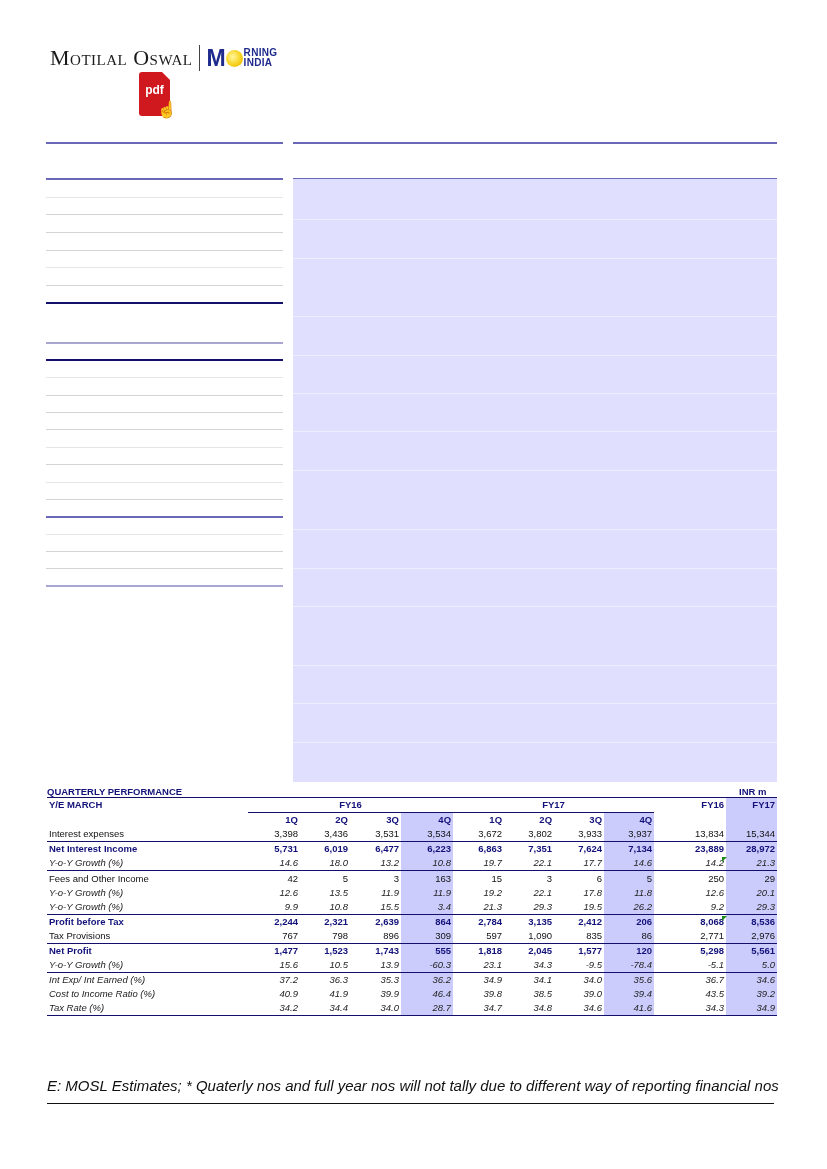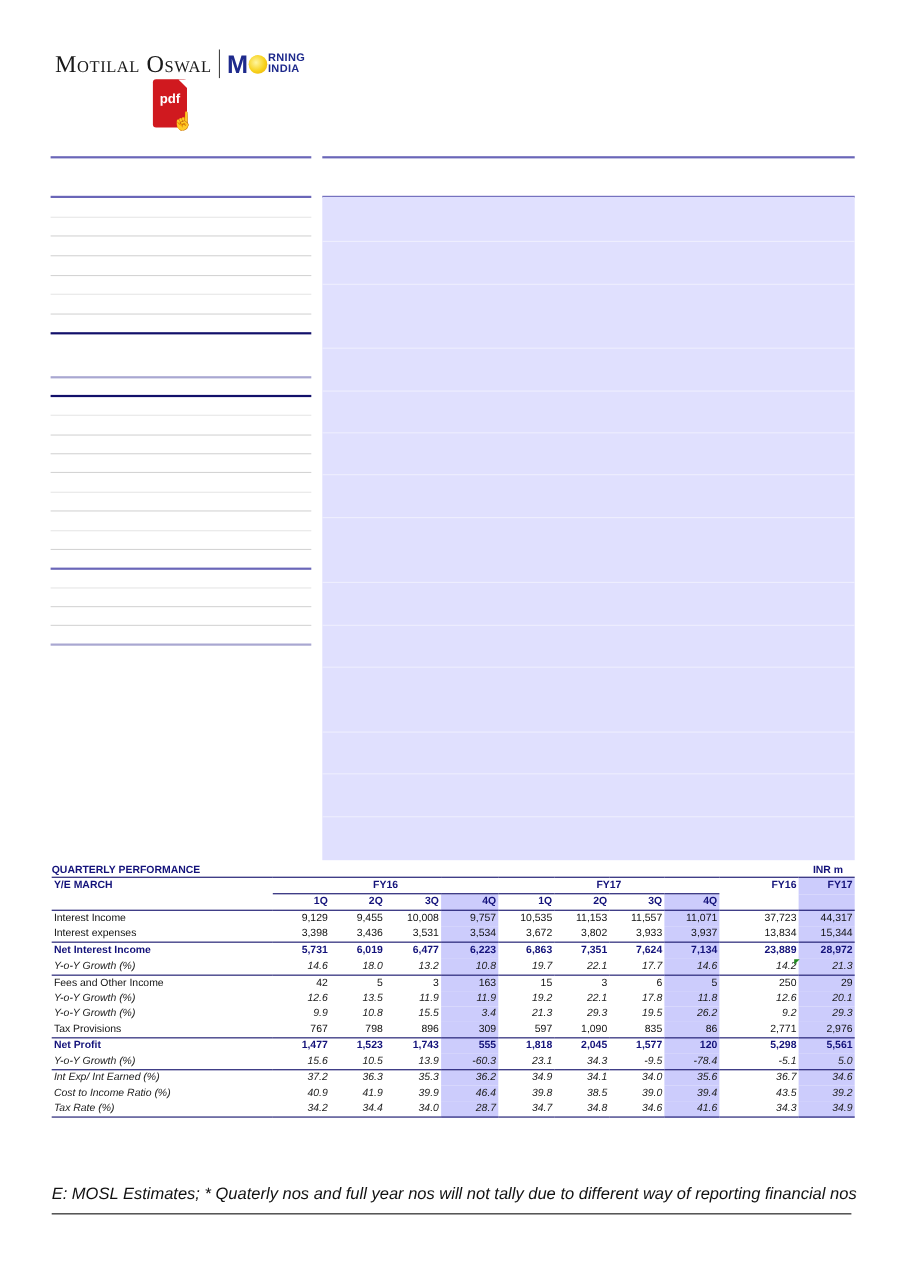--- a/index.html
+++ b/index.html
@@ -151,33 +151,20 @@
     <td class="q shade">4Q</td>
     <td class="q">1Q</td>
     <td class="q">2Q</td>
     <td class="q">3Q</td>
     <td class="q shade">4Q</td>
     <td></td>
     <td class="shade"></td>
   </tr>
   </tbody>
     <tbody id="qt-body">
-      <tr class="topline">
-        <td class="lbl">Interest Income</td>
-        <td class="">9,129</td>
-        <td class="">9,455</td>
-        <td class="">10,008</td>
-        <td class="shade">9,757</td>
-        <td class="">10,535</td>
-        <td class="">11,153</td>
-        <td class="">11,557</td>
-        <td class="shade">11,071</td>
-        <td class="">37,723</td>
-        <td class="shade">44,317</td>
-      </tr>
       <tr class="">
         <td class="lbl">Interest expenses</td>
         <td class="">3,398</td>
         <td class="">3,436</td>
         <td class="">3,531</td>
         <td class="shade">3,534</td>
         <td class="">3,672</td>
         <td class="">3,802</td>
         <td class="">3,933</td>
         <td class="shade">3,937</td>
@@ -242,20 +229,33 @@
         <td class="">10.8</td>
         <td class="">15.5</td>
         <td class="shade">3.4</td>
         <td class="">21.3</td>
         <td class="">29.3</td>
         <td class="">19.5</td>
         <td class="shade">26.2</td>
         <td class="">9.2</td>
         <td class="shade">29.3</td>
       </tr>
+      <tr class="bold topline">
+        <td class="lbl">Profit before Tax</td>
+        <td class="">2,244</td>
+        <td class="">2,321</td>
+        <td class="">2,639</td>
+        <td class="shade">864</td>
+        <td class="">2,784</td>
+        <td class="">3,135</td>
+        <td class="">2,412</td>
+        <td class="shade">206</td>
+        <td class="flag">8,068</td>
+        <td class="shade">8,536</td>
+      </tr>
       <tr class="">
         <td class="lbl">Tax Provisions</td>
         <td class="">767</td>
         <td class="">798</td>
         <td class="">896</td>
         <td class="shade">309</td>
         <td class="">597</td>
         <td class="">1,090</td>
         <td class="">835</td>
         <td class="shade">86</td>

